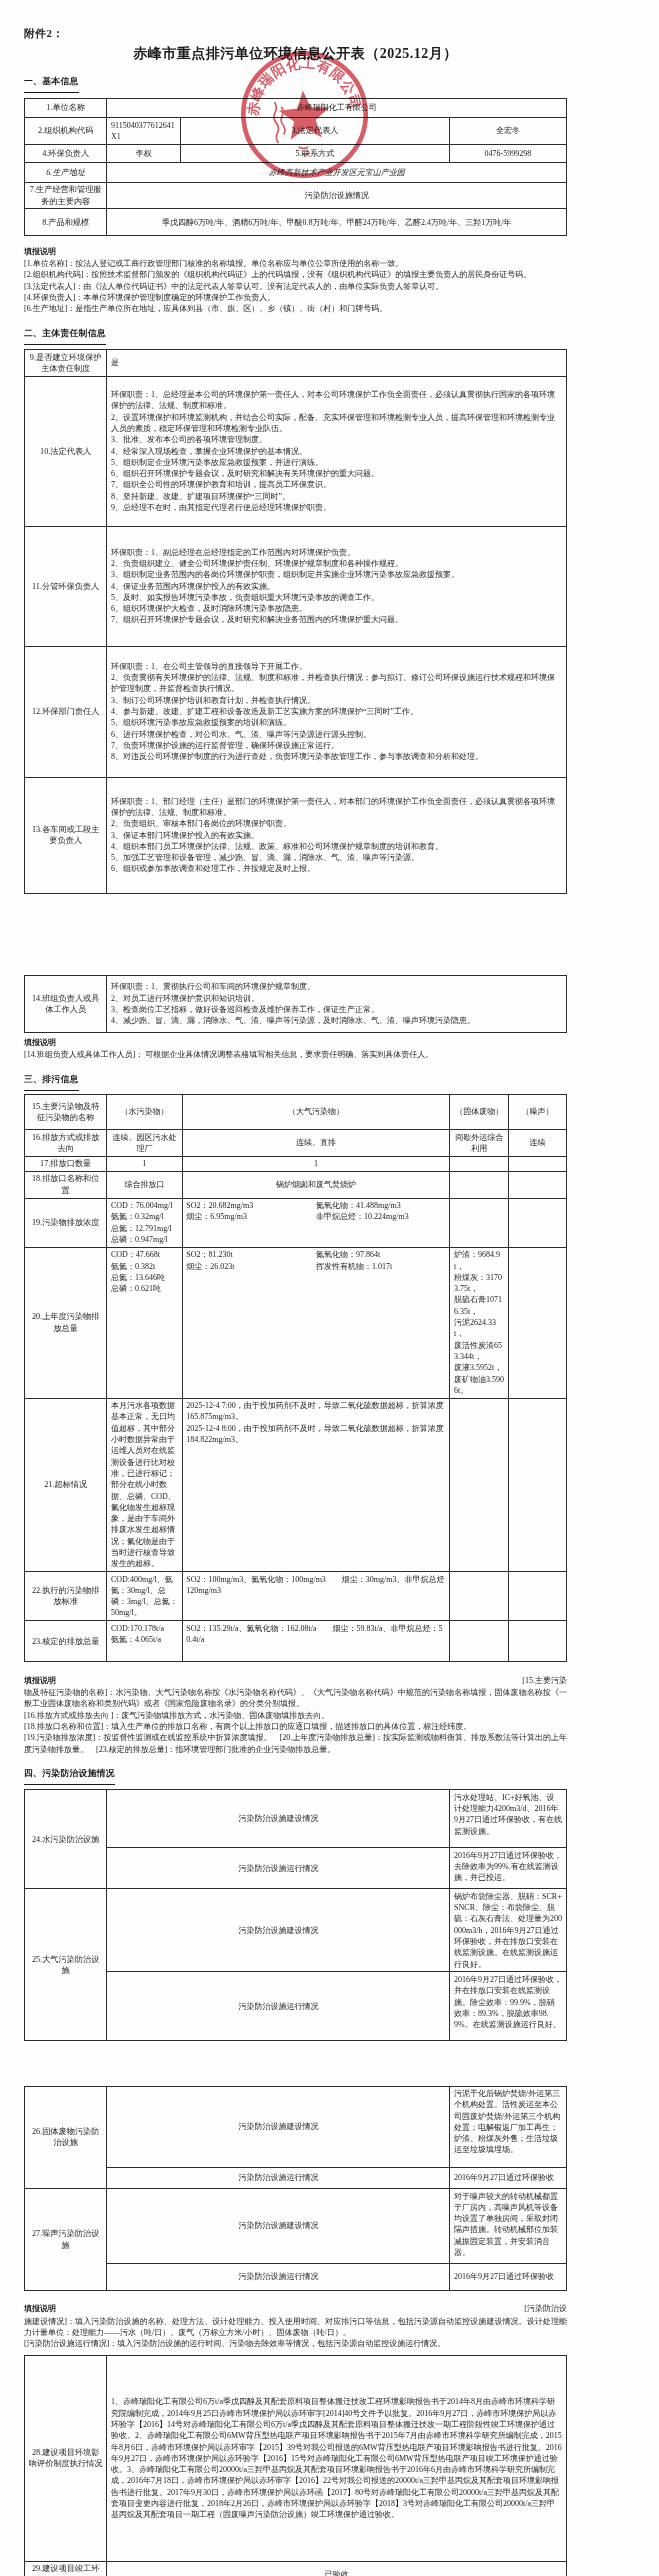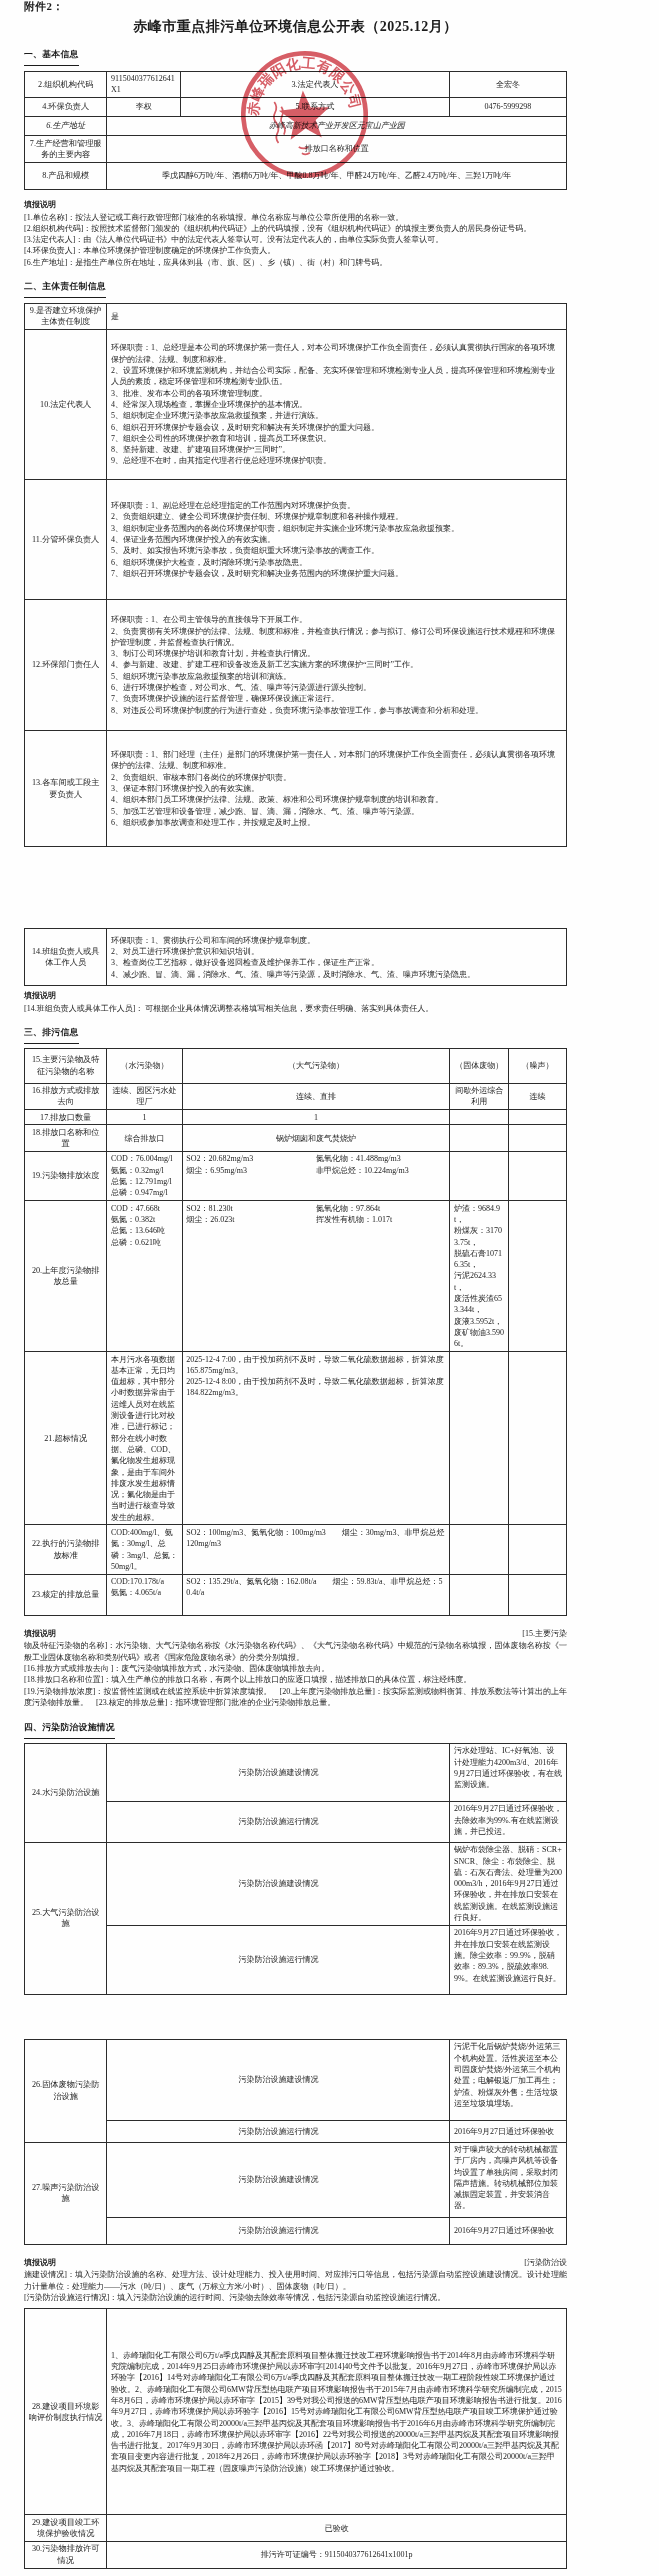--- a/index.html
+++ b/index.html
@@ -6,21 +6,21 @@
   .page{
     position:relative;
     width:659px;height:3727px;
     margin:0 auto;
     background:#fefefe;
     font-family:"Liberation Serif", serif;
     color:#1c1c1c;
     overflow:hidden;
   }
   .content{position:relative;width:543px;margin-left:24px;}
-  .attachment{padding-top:0;font-size:10.8px;font-weight:bold;letter-spacing:0.5px;}
+  .attachment{padding-top:27px;font-size:10.8px;font-weight:bold;letter-spacing:0.5px;}
   .title{margin:4.1px 0 0 0;text-align:center;font-size:14px;font-weight:bold;letter-spacing:0.5px;}
   h2.sec{margin:13.4px 0 0 0;font-size:8.8px;font-weight:bold;letter-spacing:0.3px;border-bottom:1px solid #1c1c1c;display:table;padding-bottom:4px;}
   table{border-collapse:collapse;width:100%;table-layout:fixed;margin-top:4.1px;}
   td{border:0.8px solid #2b2b2b;font-size:8px;line-height:11.3px;padding:1.5px 3.6px;word-break:break-all;}
   table{border:1.3px solid #222;}
   .lbl{text-align:center;vertical-align:middle;font-size:8.2px;}
   .c{text-align:center;vertical-align:middle;}
   .l{text-align:left;vertical-align:middle;}
   .tl{text-align:left;vertical-align:top;}
   .ml{white-space:pre-line;}
@@ -85,39 +85,43 @@
 
     <h2 class="sec">一、基本信息</h2>
     <table class="t1">
       <colgroup>
           <col style="width:15.2%">
           <col style="width:13.6%">
           <col style="width:49.6%">
           <col style="width:21.6%">
         </colgroup>
       <tbody>
+          <tr class="h1">
+        <td class="lbl">1.单位名称</td>
+        <td class="c" colspan="3">赤峰瑞阳化工有限公司</td>
+      </tr>
       <tr class="h2">
         <td class="lbl">2.组织机构代码</td>
         <td class="tl">9115040377612641X1</td>
         <td class="c lbl">3.法定代表人</td>
         <td class="c">全宏冬</td>
       </tr>
       <tr class="h3">
         <td class="lbl">4.环保负责人</td>
         <td class="c">李权</td>
         <td class="c lbl">5.联系方式</td>
         <td class="c">0476-5999298</td>
       </tr>
       <tr class="h4">
         <td class="lbl">6.生产地址</td>
         <td class="c" colspan="3">赤峰高新技术产业开发区元宝山产业园</td>
       </tr>
       <tr class="h5">
         <td class="lbl">7.生产经营和管理服务的主要内容</td>
-        <td class="c" colspan="3">排放口名称和位置</td>
+        <td class="c" colspan="3">污染防治设施情况</td>
       </tr>
       <tr class="h6">
         <td class="lbl">8.产品和规模</td>
         <td class="c" colspan="3">季戊四醇6万吨/年、酒精6万吨/年、甲酸0.8万吨/年、甲醛24万吨/年、乙醛2.4万吨/年、三羟1万吨/年</td>
       </tr>
     </tbody>
       </table>
     <div class="notes">
       <div class="nt-line">
           <span>填报说明</span>

